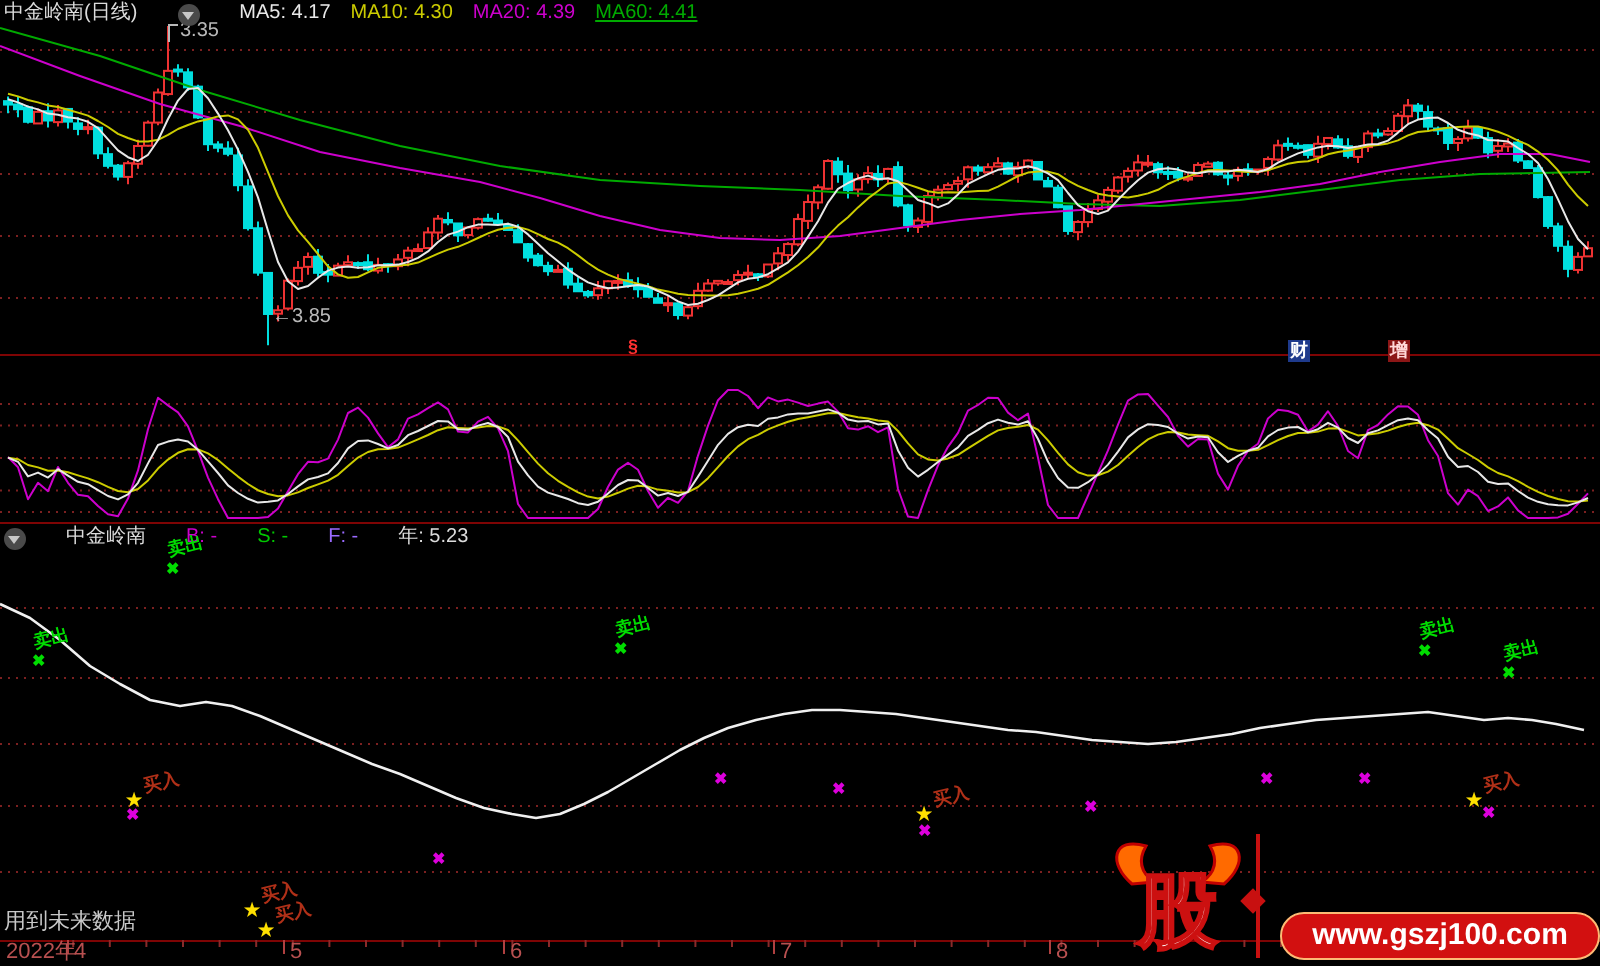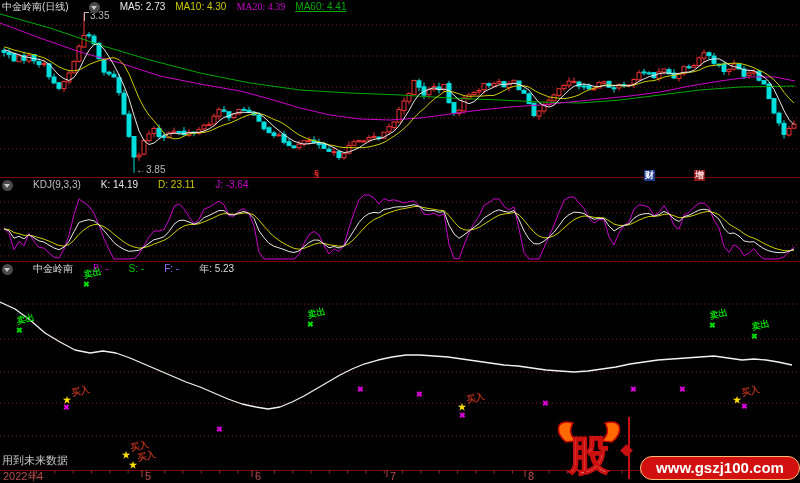--- a/index.html
+++ b/index.html
@@ -433,38 +433,31 @@
       <line x1="142" y1="470" x2="142" y2="477" stroke="#b04040"></line>
       <line x1="252" y1="470" x2="252" y2="477" stroke="#b04040"></line>
       <line x1="387" y1="470" x2="387" y2="477" stroke="#b04040"></line>
       <line x1="525" y1="470" x2="525" y2="477" stroke="#b04040"></line>
     </svg>
 
   <div class="hdr p1">
     <span class="t">中金岭南(日线)</span>
     <span class="dd"></span>
     <span id="ma-wrap" style="display:flex;gap:10px">
-        <span style="color: rgb(232, 232, 232);">MA5: 2.73</span>
+        <span style="color: rgb(232, 232, 232);">MA5: 4.17</span>
         <span style="color: rgb(204, 204, 0);">MA10: 4.30</span>
-        <span style="color: rgb(204, 0, 204); font-family: Liberation Serif, serif;">MA20: 4.39</span>
+        <span style="color: rgb(204, 0, 204);">MA20: 4.39</span>
         <span style="color: rgb(0, 170, 0); text-decoration: underline;">MA60: 4.41</span>
       </span>
   </div>
 
   <i class="lmark"></i>
   <span class="anno" style="left:90px;top:11px">3.35</span>
-  <span class="anno" style="left:136px;top:165px">←3.85</span>
-
-  <div class="hdr p2">
-    <span class="dd"></span>
-    <span class="dim">KDJ(9,3,3)</span>
-    <span class="c-k">K: 14.19</span>
-    <span class="c-d">D: 23.11</span>
-    <span class="c-j">J: -3.64</span>
-  </div>
+  <span class="anno" style="left:136px;top:154px">←3.85</span>
+
 
   <div class="hdr p3">
     <span class="dd"></span>
     <span class="t">中金岭南</span>
     <span class="c-b">B: -</span>
     <span class="c-s">S: -</span>
     <span class="c-f">F: -</span>
     <span class="c-v">年: 5.23</span>
   </div>
 

